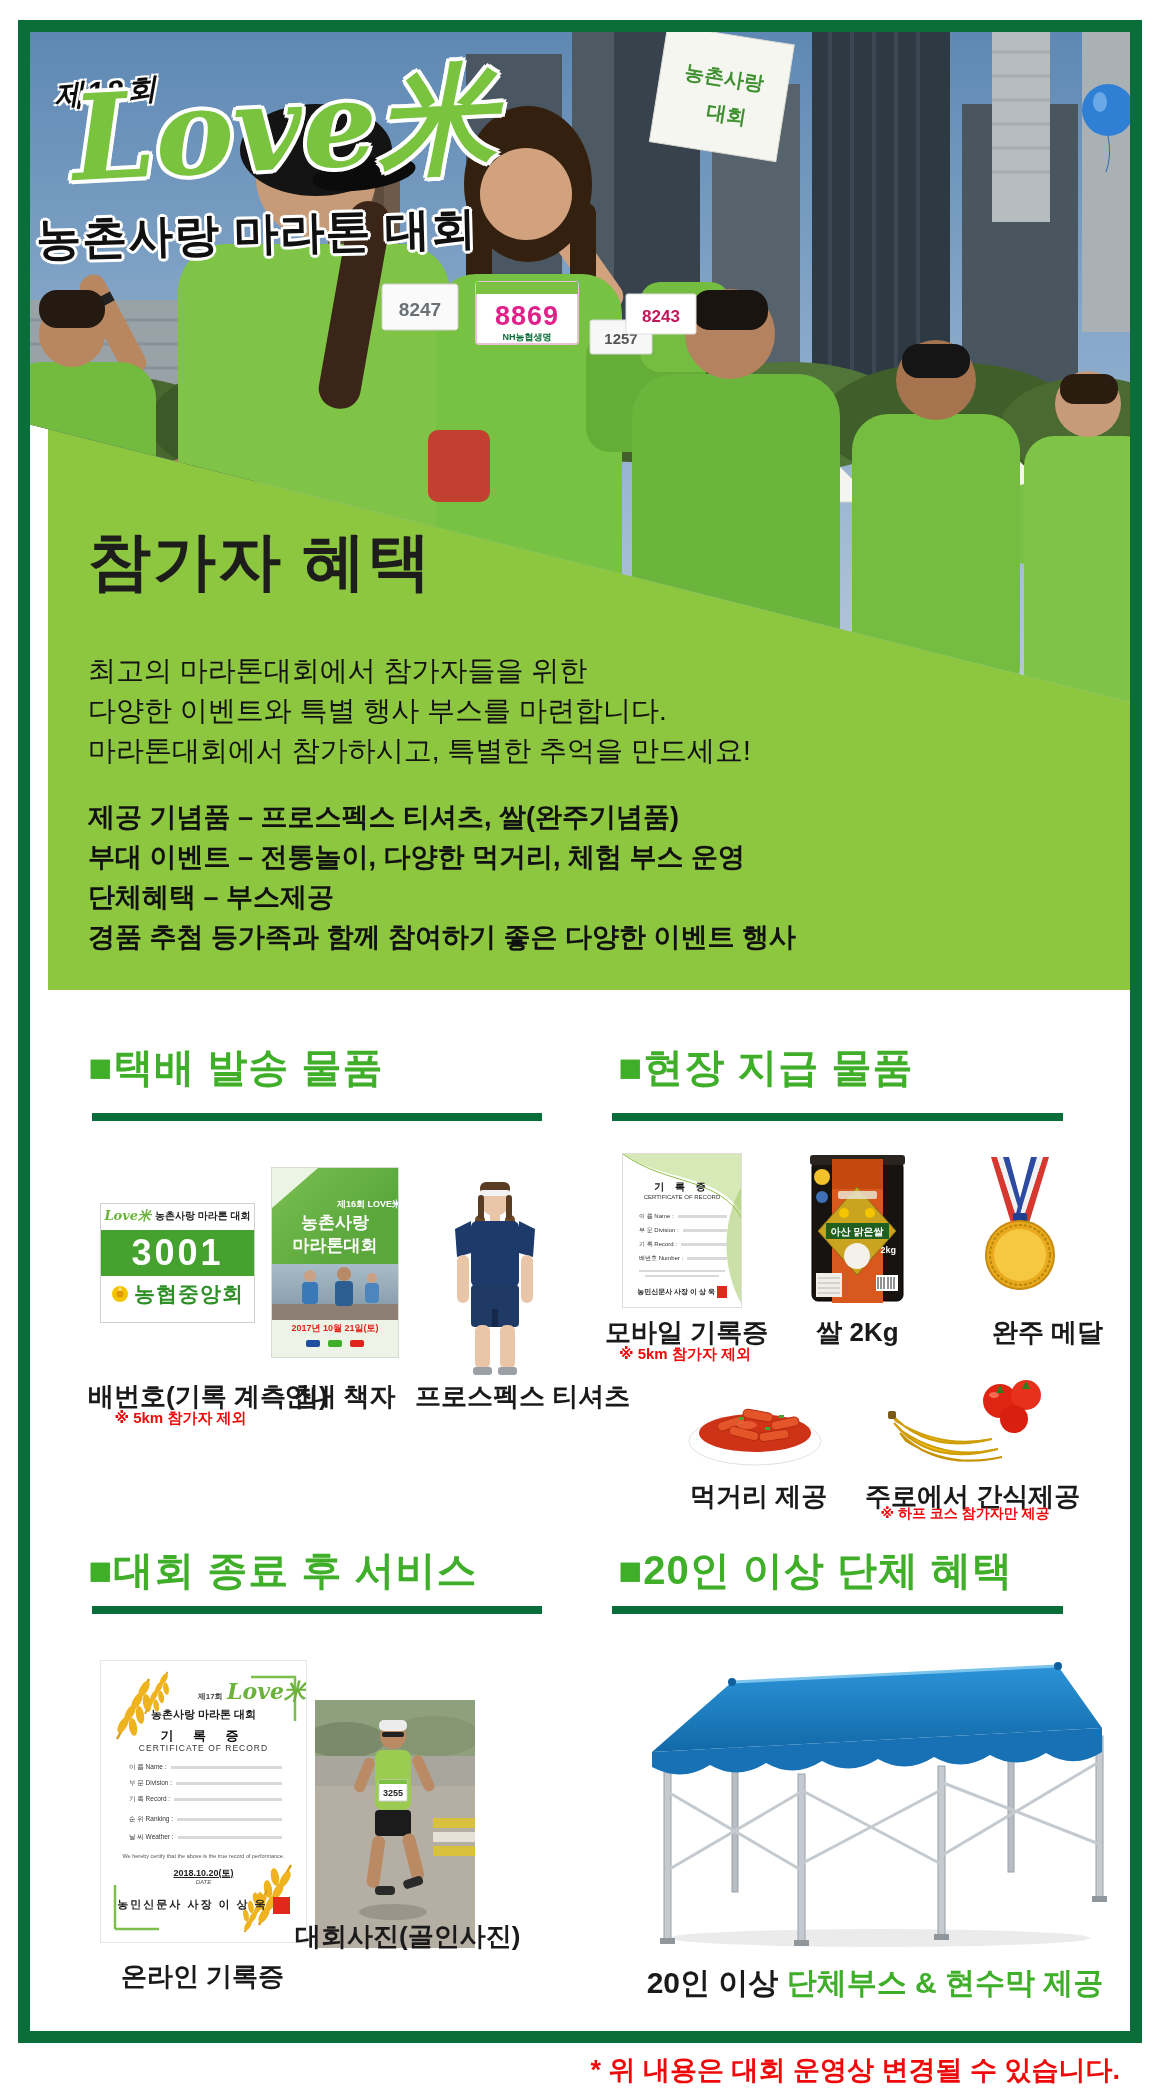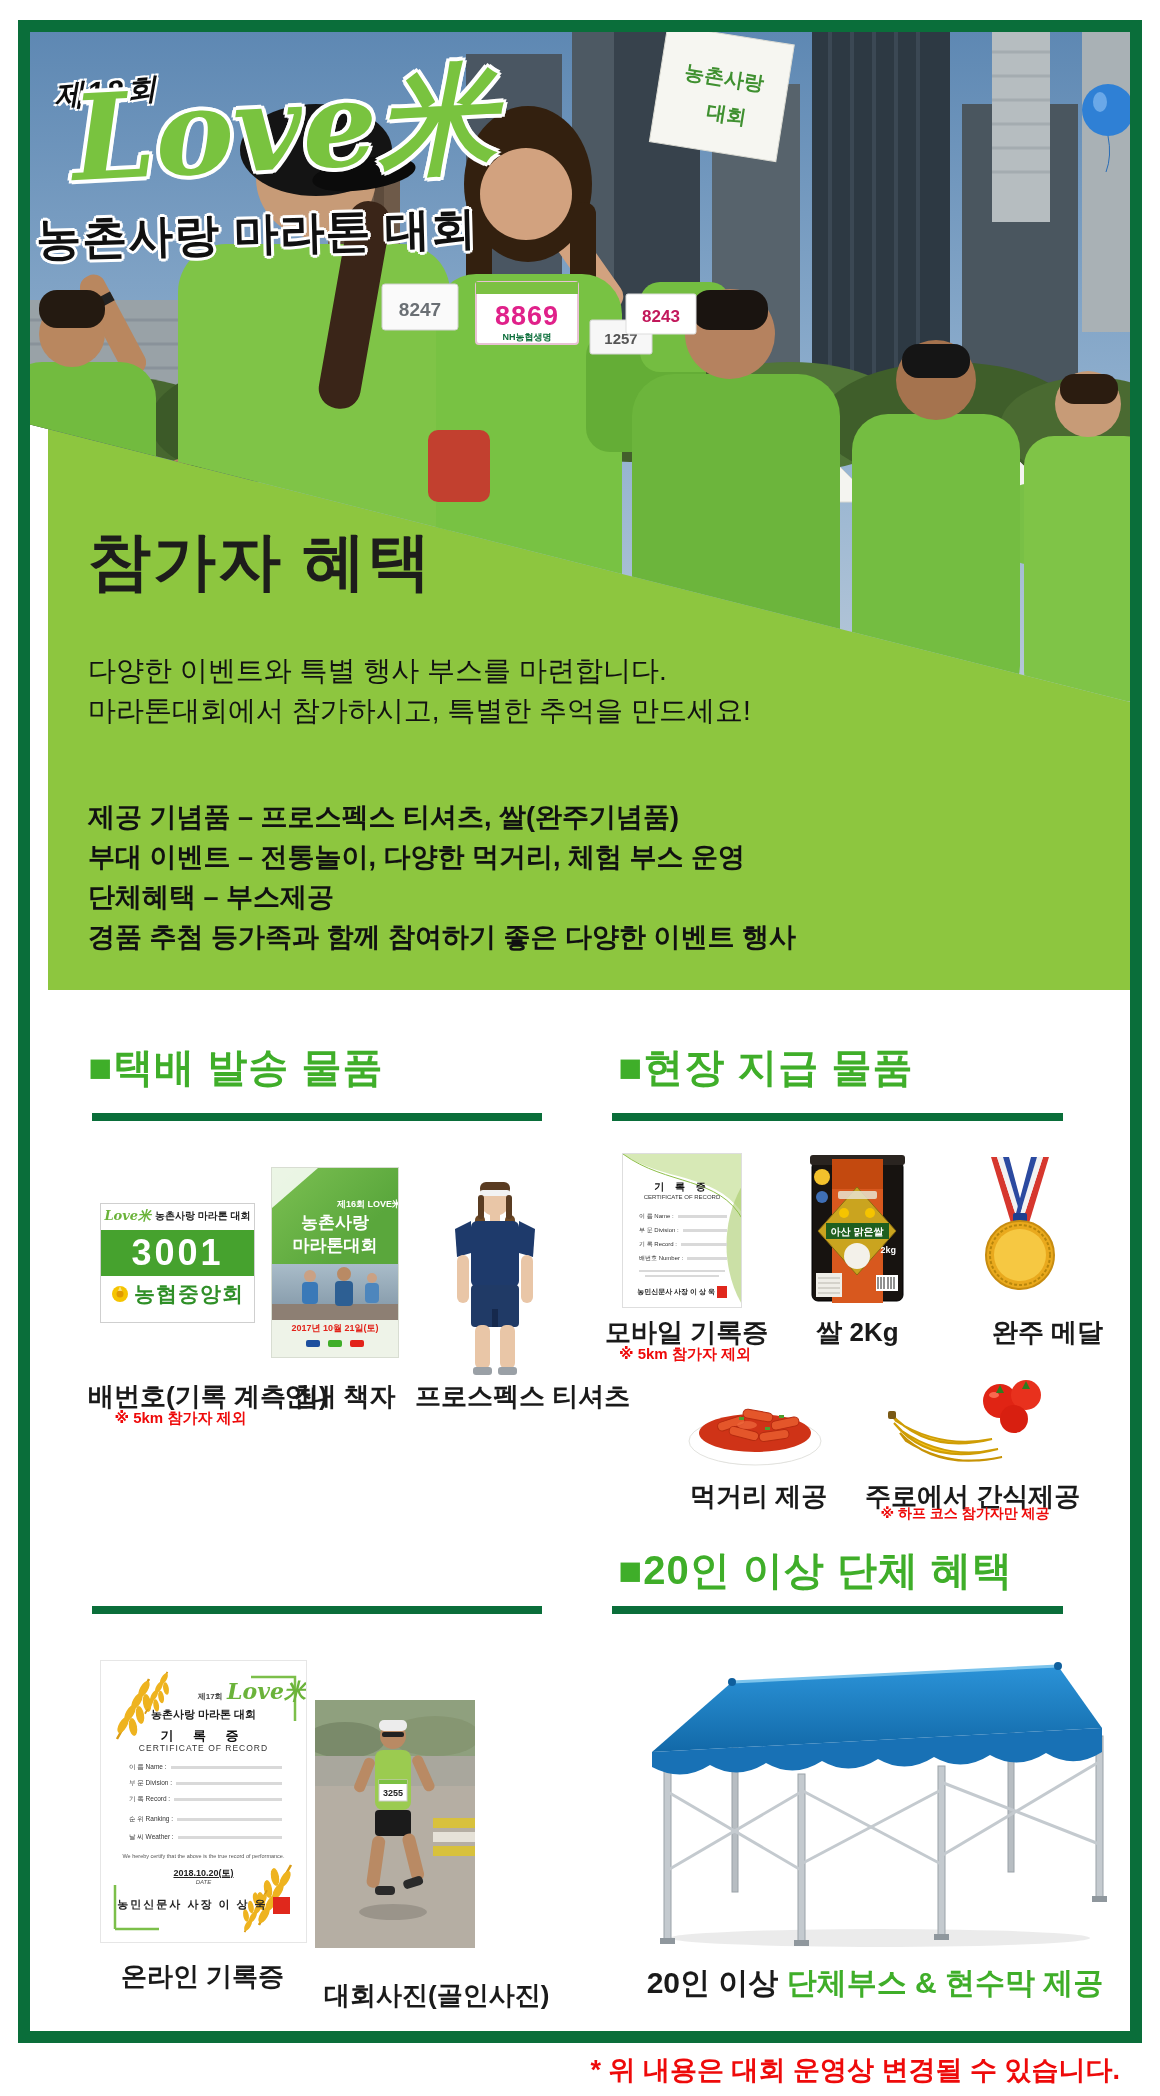--- a/index.html
+++ b/index.html
@@ -225,20 +225,21 @@
       </g>
     </svg>
     <div class="hero-edition">제18회</div>
     <div class="hero-logo">Love米</div>
     <div class="hero-logo-sub">농촌사랑 마라톤 대회</div>
   </div>
 
   <div class="benefit">
     <div class="benefit-title">참가자 혜택</div>
     <div class="benefit-desc">
+      <div>최고의 마라톤대회에서 참가자들을 위한</div>
       <div>다양한 이벤트와  특별 행사 부스를 마련합니다.</div>
       <div>마라톤대회에서 참가하시고, 특별한 추억을 만드세요!</div>
     </div>
     <div class="benefit-list">
       <div>제공 기념품  –  프로스펙스 티셔츠, 쌀(완주기념품)</div>
       <div>부대 이벤트 – 전통놀이, 다양한 먹거리, 체험 부스 운영</div>
       <div>단체혜택 – 부스제공</div>
       <div>경품 추첨 등가족과 함께 참여하기 좋은 다양한 이벤트 행사</div>
     </div>
   </div>
@@ -421,20 +422,21 @@
       <path d="M10,38 Q48,80 112,64 Q60,74 16,46 Z" fill="#f9d23a" stroke="#cf9d05" stroke-width="2"></path>
       <path d="M20,58 Q56,96 122,82 Q70,94 26,66 Z" fill="#eeb90e" stroke="#c79305" stroke-width="2"></path>
       <rect x="8" y="36" width="8" height="8" rx="2" fill="#7a5a16"></rect>
     </g>
   </svg>
 
   <div class="cap" style="left:690px;top:1479px;width:130px;">먹거리 제공</div>
   <div class="cap" style="left:865px;top:1479px;width:200px;">주로에서 간식제공</div>
   <div class="note" style="left:865px;top:1505px;width:200px;font-size:14px;">※ 하프 코스  참가자만 제공</div>
 
+  <div class="sec-h" style="left:88px;top:1543px;">■대회 종료 후 서비스</div>
   <div class="sec-h" style="left:618px;top:1543px;">■20인 이상 단체 혜택</div>
   <div class="sec-u" style="left:92px;top:1606px;width:450px;"></div>
   <div class="sec-u" style="left:612px;top:1606px;width:451px;"></div>
 
   <div class="doc" style="left:100px;top:1660px;width:207px;height:283px;border-color:#e6e6e6;">
     <svg width="207" height="283" viewBox="0 0 207 283" style="position:absolute;left:0;top:0;">
       <defs>
         <g id="wheat">
           <path d="M0,64 Q16,36 32,4" stroke="#d99b14" stroke-width="2.5" fill="none"></path>
           <g fill="#eeb31f">
@@ -514,21 +516,21 @@
       <text x="78" y="96" text-anchor="middle" font-size="9" font-weight="bold" fill="#222">3255</text>
       <rect x="60" y="110" width="36" height="26" rx="4" fill="#1b1b1b"></rect>
       <rect x="58" y="136" width="13" height="52" rx="6" fill="#b98a64" transform="rotate(8 64 136)"></rect>
       <rect x="86" y="134" width="13" height="48" rx="6" fill="#b98a64" transform="rotate(-14 92 134)"></rect>
       <rect x="60" y="186" width="20" height="9" rx="4" fill="#2a2a2a"></rect>
       <rect x="88" y="178" width="20" height="9" rx="4" fill="#2a2a2a" transform="rotate(-18 98 182)"></rect>
     </g>
   </svg>
 
   <div class="cap" style="left:110px;top:1959px;width:185px;">온라인 기록증</div>
-  <div class="cap" style="left:295px;top:1978px;width:210px;margin-left:29px;">대회사진(골인사진)</div>
+  <div class="cap" style="left:295px;top:1919px;width:210px;">대회사진(골인사진)</div>
 
   <svg class="abs" style="left:640px;top:1640px;" width="470" height="310" viewBox="0 0 470 310">
     <ellipse cx="240" cy="298" rx="210" ry="9" fill="#000" opacity="0.08"></ellipse>
     <g stroke="#9aa2a8" stroke-width="1">
       <rect x="92" y="100" width="6" height="152" fill="#b7bdc2"></rect>
       <rect x="368" y="86" width="6" height="146" fill="#b7bdc2"></rect>
       <rect x="24" y="128" width="7" height="172" fill="#c4cacf"></rect>
       <rect x="158" y="134" width="7" height="168" fill="#c4cacf"></rect>
       <rect x="298" y="126" width="7" height="170" fill="#c4cacf"></rect>
       <rect x="456" y="96" width="7" height="162" fill="#c4cacf"></rect>

